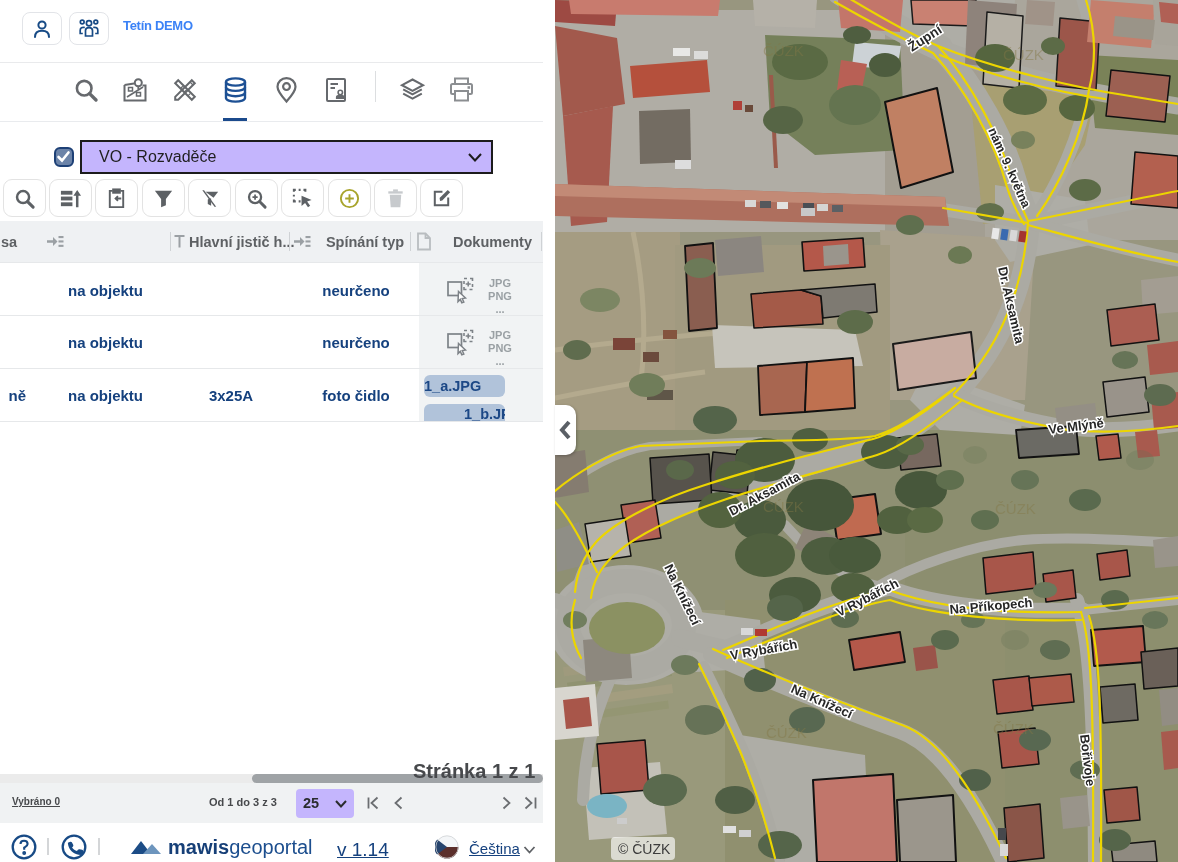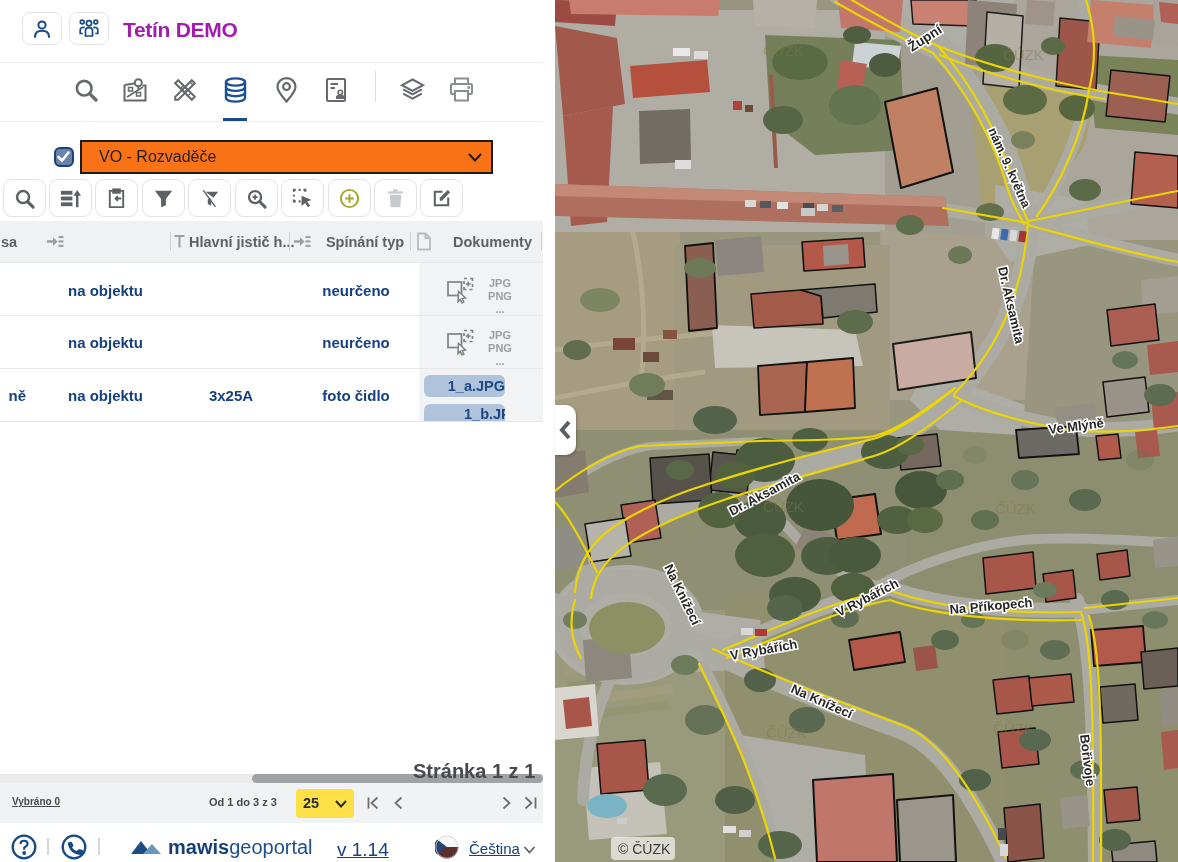--- a/index.html
+++ b/index.html
@@ -5,21 +5,21 @@
   * { margin:0; padding:0; box-sizing:border-box; }
   html,body { width:1178px; height:862px; overflow:hidden; font-family:"Liberation Sans", sans-serif; background:#fff; }
   .abs { position:absolute; }
   #panel { position:absolute; left:0; top:0; width:543px; height:862px; background:#fff; }
   #map { position:absolute; left:555px; top:0; width:623px; height:862px; overflow:hidden; }
   .hdrbtn { position:absolute; top:12px; width:40px; height:33px; border:1px solid #e2e4e8; border-radius:8px; background:#fff; display:flex; align-items:center; justify-content:center; }
   .tabicon { position:absolute; top:76px; }
   .tbtn { position:absolute; top:179px; width:43px; height:38px; border:1px solid #e3e3e3; border-radius:9px; background:#fff; display:flex; align-items:center; justify-content:center; }
   .hcell { position:absolute; top:221px; height:41px; display:flex; align-items:center; color:#5e6164; font-weight:bold; font-size:14.5px; white-space:nowrap; }
   .rowtxt { position:absolute; color:#15417e; font-weight:bold; font-size:15px; text-align:center; }
-  .chip { position:absolute; left:424px; width:81px; background:#b1c3da; border-radius:6px; color:#1c4886; font-weight:bold; font-size:14.5px; text-align:right; }
+  .chip { position:absolute; left:424px; width:81px; background:#b1c3da; border-radius:6px; color:#1c4886; font-weight:bold; font-size:14.5px; text-align:left; }
 </style>
 </head>
 <body>
 <div id="panel">
 
   <div class="abs" style="left:0;top:0;width:543px;height:63px;border-bottom:1px solid #e9eaec;"></div>
   <div class="hdrbtn" style="left:22px;">
     <svg width="24" height="24" viewBox="0 0 24 24" fill="none" stroke="#174a85" stroke-width="2">
       <circle cx="12" cy="8" r="3.6"></circle>
         <path d="M5 20 C5 15.6 8 13.8 12 13.8 C16 13.8 19 15.6 19 20" stroke-linecap="round"></path>
@@ -28,21 +28,21 @@
   <div class="hdrbtn" style="left:69px;">
     <svg width="26" height="26" viewBox="0 0 26 26" fill="none" stroke="#174a85" stroke-width="1.7">
       <circle cx="13" cy="7.3" r="2.6"></circle>
         <circle cx="6.2" cy="6" r="1.9"></circle>
         <circle cx="19.8" cy="6" r="1.9"></circle>
       <path d="M9.5 20 L9.5 14.5 C9.5 12.6 11 11.6 13 11.6 C15 11.6 16.5 12.6 16.5 14.5 L16.5 20 Z"></path>
       <path d="M8.8 11.5 C6 10.8 4.2 12 4.2 14.2 L4.2 17.5 L6.8 17.5"></path>
       <path d="M17.2 11.5 C20 10.8 21.8 12 21.8 14.2 L21.8 17.5 L19.2 17.5"></path>
     </svg>
   </div>
-  <div class="abs" style="left:123px;top:18px;font-size:21px;font-weight:bold;color:#a21caf;letter-spacing:-0.3px;">Tetín DEMO</div>
+  <div class="abs" style="left:123px;top:18px;font-size:13px;font-weight:bold;color:#3b82f6;letter-spacing:-0.3px;">Tetín DEMO</div>
 
   <div class="abs" style="left:0;top:63px;width:543px;height:59px;border-bottom:1px solid #e9ebee;"></div>
   <div class="abs" style="left:223px;top:118px;width:24px;height:3px;background:#1b4a8c;"></div>
   <div class="abs" style="left:375px;top:71px;width:1px;height:31px;background:#dcdee0;"></div>
 
   <svg class="tabicon" style="left:72px;" width="28" height="28" viewBox="0 0 28 28" fill="none" stroke="#66696d" stroke-width="2.6">
     <circle cx="12.2" cy="12.2" r="7.3"></circle>
       <path d="M17.6 17.6 L24 24" stroke-width="3.4" stroke-linecap="round"></path>
   </svg>
 
@@ -91,21 +91,21 @@
     <rect x="3" y="8" width="21" height="10" rx="1.5"></rect>
     <rect x="7" y="15" width="13" height="9.5" fill="#fff"></rect>
     <rect x="19.5" y="10.2" width="2.6" height="2.6" fill="#8b8e91" stroke="none"></rect>
   </svg>
 
   <div class="abs" style="left:54px;top:147px;width:20px;height:20px;background:#6b83a8;border:2.5px solid #1d4076;border-radius:6px;">
     <svg width="15" height="15" viewBox="0 0 15 15" style="position:absolute;left:0;top:0;">
         <path d="M2.5 8 L6 11.5 L12.5 3.5" stroke="#fff" stroke-width="2.6" fill="none" stroke-linecap="round"></path>
       </svg>
   </div>
-  <div class="abs" style="left:80px;top:140px;width:413px;height:34px;border:2px solid #1c1c1c;background:#f97316;">
+  <div class="abs" style="left:80px;top:140px;width:413px;height:34px;border:2px solid #1c1c1c;background:#c4b5fd;">
     <span style="position:absolute;left:17px;top:6px;font-size:16px;color:#1f1f1f;">VO - Rozvaděče</span>
     <svg width="14" height="9" viewBox="0 0 14 9" style="position:absolute;right:9px;top:11px;">
         <path d="M1 1 L7 7.5 L13 1" stroke="#1c1c1c" stroke-width="2" fill="none"></path>
       </svg>
   </div>
 
   <div class="tbtn" style="left:3px;">
     <svg width="23" height="23" viewBox="0 0 24 24" fill="none" stroke="#5d6165" stroke-width="2.6">
         <circle cx="10.5" cy="10.5" r="6.3"></circle>
         <path d="M15.2 15.2 L21 21" stroke-width="3.2" stroke-linecap="round"></path>
@@ -233,21 +233,21 @@
   <div class="abs" style="left:486px;top:329px;width:28px;color:#9aa0a4;font-weight:bold;font-size:11px;line-height:13px;text-align:center;">JPG<br>PNG<br>...</div>
   <div class="chip" style="top:375px;height:22px;line-height:22px;">1_a.JPG</div>
   <div class="chip" style="top:404px;height:17px;line-height:20px;overflow:hidden;border-radius:6px 6px 0 0;padding-left:40px;">1_b.JPG</div>
 
   <div class="abs" style="left:0;top:774px;width:543px;height:9px;background:#ebebeb;"></div>
   <div class="abs" style="left:252px;top:774px;width:291px;height:9px;background:#9fa3a6;border-radius:5px;"></div>
 
   <div class="abs" style="left:0;top:783px;width:543px;height:40px;background:#f0f2f3;"></div>
   <div class="abs" style="left:12px;top:796px;font-size:10px;font-weight:bold;color:#47494c;text-decoration:underline;">Vybráno 0</div>
   <div class="abs" style="left:209px;top:796px;font-size:11px;font-weight:bold;color:#47494c;">Od 1 do 3 z 3</div>
-  <div class="abs" style="left:296px;top:789px;width:58px;height:29px;background:#fde047;border-radius:4px;">
+  <div class="abs" style="left:296px;top:789px;width:58px;height:29px;background:#c4b5fd;border-radius:4px;">
     <span style="position:absolute;left:7px;top:6px;font-size:14.5px;font-weight:bold;color:#2a2c2e;">25</span>
     <svg width="12" height="8" viewBox="0 0 12 8" style="position:absolute;right:7px;top:11px;">
         <path d="M1 1 L6 6.5 L11 1" stroke="#2a2c2e" stroke-width="2" fill="none"></path>
       </svg>
   </div>
   <svg class="abs" style="left:366px;top:796px;" width="14" height="14" viewBox="0 0 14 14" fill="none" stroke="#6b6e71" stroke-width="1.8">
       <path d="M2.5 1.5 L2.5 12.5 M11.5 1.5 L5.5 7 L11.5 12.5"></path>
     </svg>
   <svg class="abs" style="left:393px;top:796px;" width="10" height="14" viewBox="0 0 10 14" fill="none" stroke="#6b6e71" stroke-width="1.8">
       <path d="M8.5 1.5 L2.5 7 L8.5 12.5"></path>

